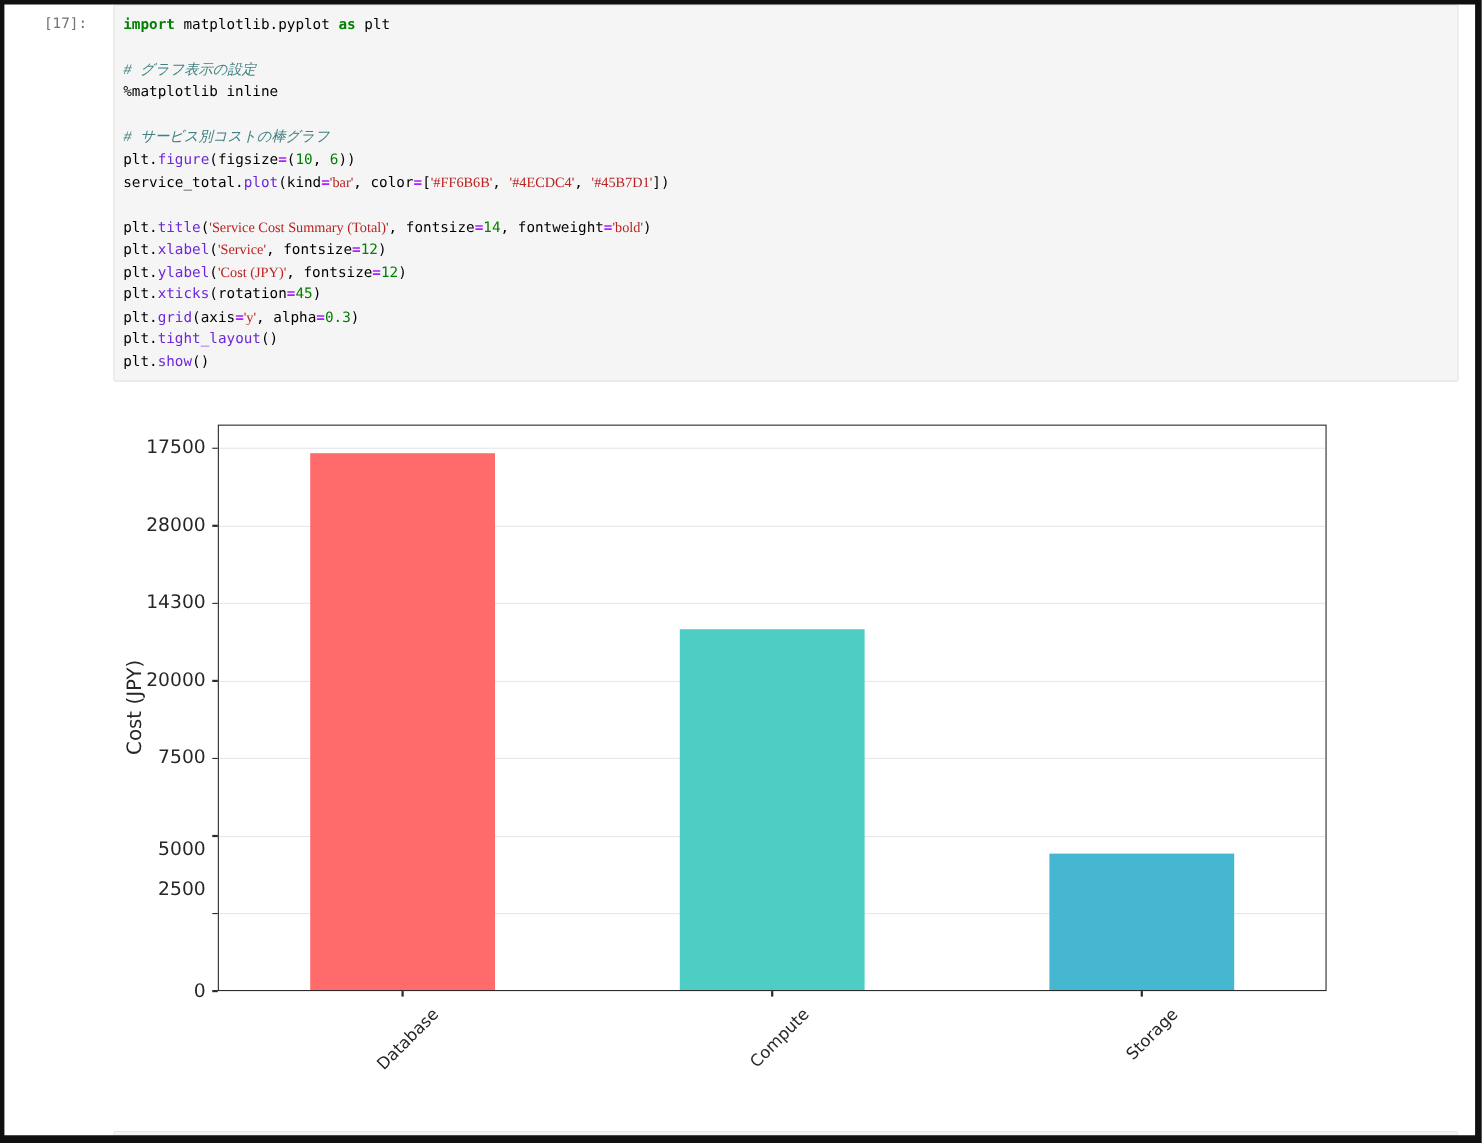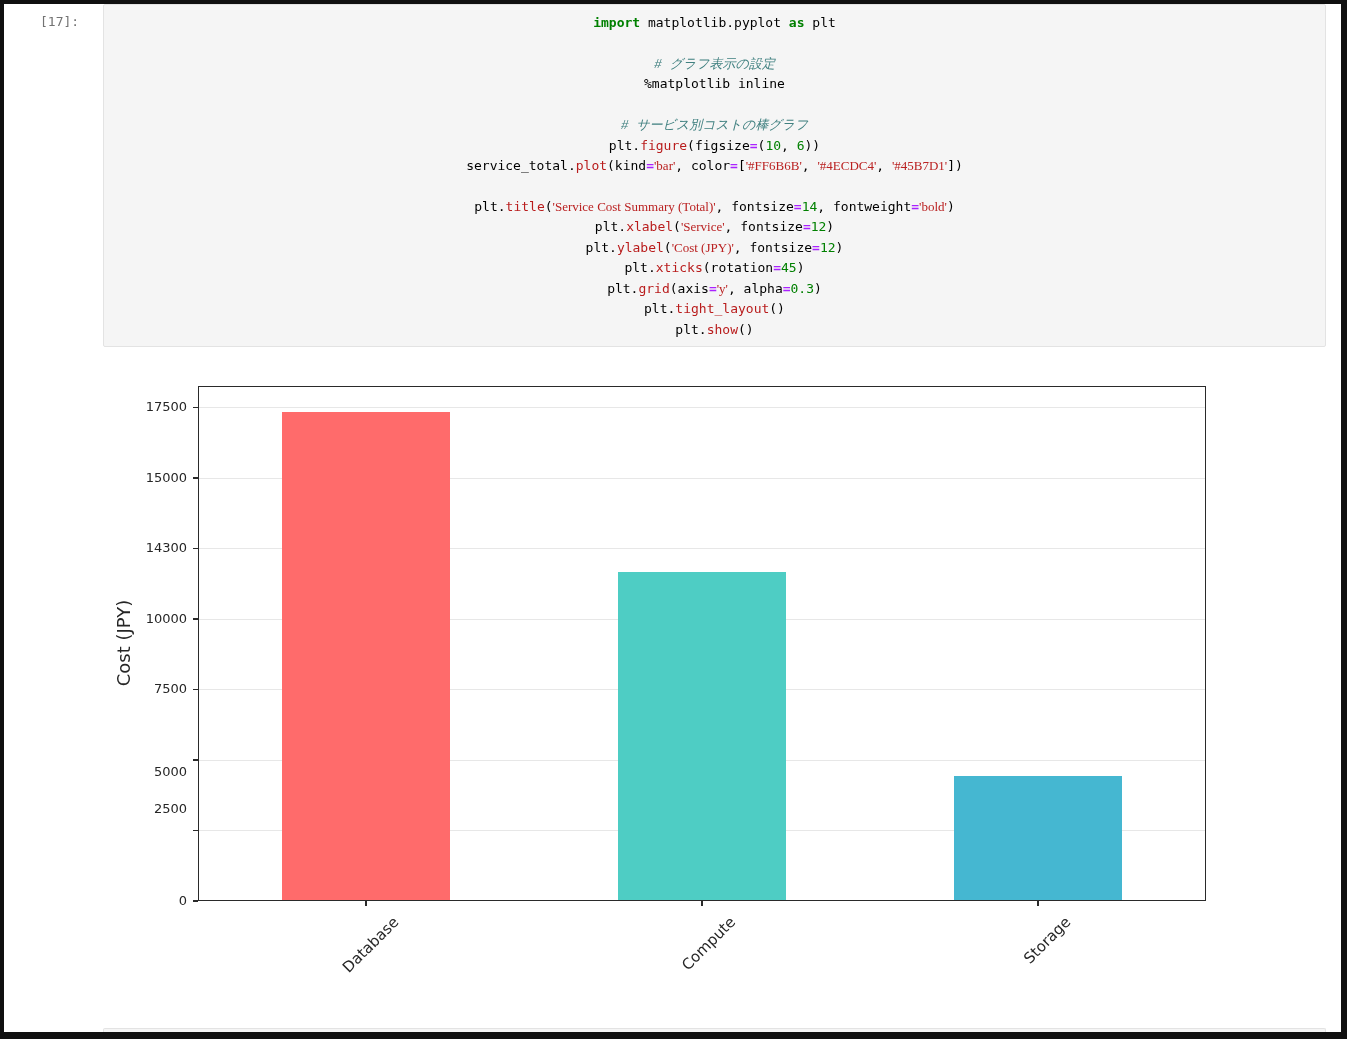--- a/index.html
+++ b/index.html
@@ -9,44 +9,44 @@
 
   
   .prompt{position:absolute;left:40px;top:14px;width:58px;
           font:13px "DejaVu Sans Mono",monospace;color:#737373;}
   .code-cell{position:absolute;left:103px;top:4px;width:1223px;height:343px;
              background:#f5f5f5;border:1px solid #e3e3e3;border-radius:2px;
              box-sizing:border-box;cursor:text;}
   .code-pre{margin:0;padding:8px 8px 0 8px;
             font:13px/20.45px "DejaVu Sans Mono","DejaVu Sans",monospace;
             color:#000;white-space:pre;}
-  .code-line{height:20.45px;white-space:pre;text-align:center;}
+  .code-line{height:20.45px;white-space:pre;}
   .tok-pl{color:#000;}
   .tok-kw{color:#008000;font-weight:bold;}
   .tok-com{color:#408080;font-style:italic;font-family:Liberation Mono, monospace;}
   .tok-str{color:#BA2121;font-family:Liberation Serif, serif;}
   .tok-num{color:#008000;}
   .tok-op{color:#AA22FF;font-weight:bold;}
-  .tok-prop{color:#b91c1c;}
+  .tok-prop{color:#6d28d9;}
 
   
   .figure{position:absolute;left:110px;top:352px;width:1208px;height:660px;background:#fff;}
   .fig-title{position:absolute;left:88px;top:7px;width:1008px;text-align:center;
              font-size:22px;font-weight:bold;color:#1a1a1a;}
   .fig-xlabel{position:absolute;left:88px;top:626px;width:1008px;text-align:center;
               font-size:18px;color:#262626;}
   .fig-ylabel{position:absolute;left:13px;top:291px;white-space:nowrap;
               transform:translate(-50%,-50%) rotate(-90deg);
               font-size:18px;color:#262626;}
   .axes-box{position:absolute;left:88px;top:33.5px;width:1008px;height:515.5px;
             border:1.5px solid #2a2a2a;box-sizing:border-box;z-index:3;pointer-events:none;}
   .gridline{position:absolute;height:1px;background:#e7e7e7;z-index:1;}
   .bar{position:absolute;z-index:2;}
   .ytick-label{position:absolute;left:0;width:77px;text-align:right;
-               font-size:13px;color:#262626;line-height:18px;z-index:4;}
+               font-size:17px;color:#262626;line-height:18px;z-index:4;}
   .ytick-mark{position:absolute;width:5px;height:1.4px;background:#2a2a2a;z-index:4;}
   .xtick-mark{position:absolute;width:1.4px;height:5px;background:#2a2a2a;z-index:4;}
   .xtick-label{position:absolute;white-space:nowrap;font-size:15px;color:#262626;
                transform:rotate(-45deg);transform-origin:100% 0;z-index:4;}
 
   
   .next-cell{position:absolute;left:103px;top:1028px;width:1223px;height:11px;
              background:#f5f5f5;border:1px solid #e3e3e3;border-bottom:none;
              border-radius:2px 2px 0 0;box-sizing:border-box;}
 
@@ -74,27 +74,27 @@
       <div class="ytick-mark" style="left: 83px; top: 477.799px;"></div>
       <div class="ytick-label" style="top: 448px;">2500</div>
       <div class="gridline" style="left: 89px; top: 407.999px; width: 1006px;"></div>
       <div class="ytick-mark" style="left: 83px; top: 407.299px;"></div>
       <div class="ytick-label" style="top: 411px;">5000</div>
       <div class="gridline" style="left: 89px; top: 337.498px; width: 1006px;"></div>
       <div class="ytick-mark" style="left: 83px; top: 336.798px;"></div>
       <div class="ytick-label" style="top: 328.498px;">7500</div>
       <div class="gridline" style="left: 89px; top: 266.998px; width: 1006px;"></div>
       <div class="ytick-mark" style="left: 83px; top: 266.298px;"></div>
-      <div class="ytick-label" style="top: 257.998px;">10000</div>
+      <div class="ytick-label" style="top: 257.998px;">20000</div>
       <div class="gridline" style="left: 89px; top: 196.497px; width: 1006px;"></div>
       <div class="ytick-mark" style="left: 83px; top: 195.797px;"></div>
       <div class="ytick-label" style="top: 187.497px;">14300</div>
       <div class="gridline" style="left: 89px; top: 125.997px; width: 1006px;"></div>
       <div class="ytick-mark" style="left: 83px; top: 125.297px;"></div>
-      <div class="ytick-label" style="top: 116.997px;">15000</div>
+      <div class="ytick-label" style="top: 116.997px;">28000</div>
       <div class="gridline" style="left: 89px; top: 55.4962px; width: 1006px;"></div>
       <div class="ytick-mark" style="left: 83px; top: 54.7962px;"></div>
       <div class="ytick-label" style="top: 46.4962px;">17500</div>
       <div class="bar" style="left: 172px; top: 59.7262px; width: 168px; height: 488.274px; background: rgb(255, 107, 107);"></div>
       <div class="xtick-mark" style="left: 255.3px; top: 549px;"></div>
       <div class="xtick-label" style="right: 928px; top: 561px;">Database</div>
       <div class="bar" style="left: 508px; top: 219.621px; width: 168px; height: 328.379px; background: rgb(78, 205, 196);"></div>
       <div class="xtick-mark" style="left: 591.3px; top: 549px;"></div>
       <div class="xtick-label" style="right: 592px; top: 561px;">Compute</div>
       <div class="bar" style="left: 844px; top: 423.791px; width: 168px; height: 124.209px; background: rgb(69, 183, 209);"></div>

